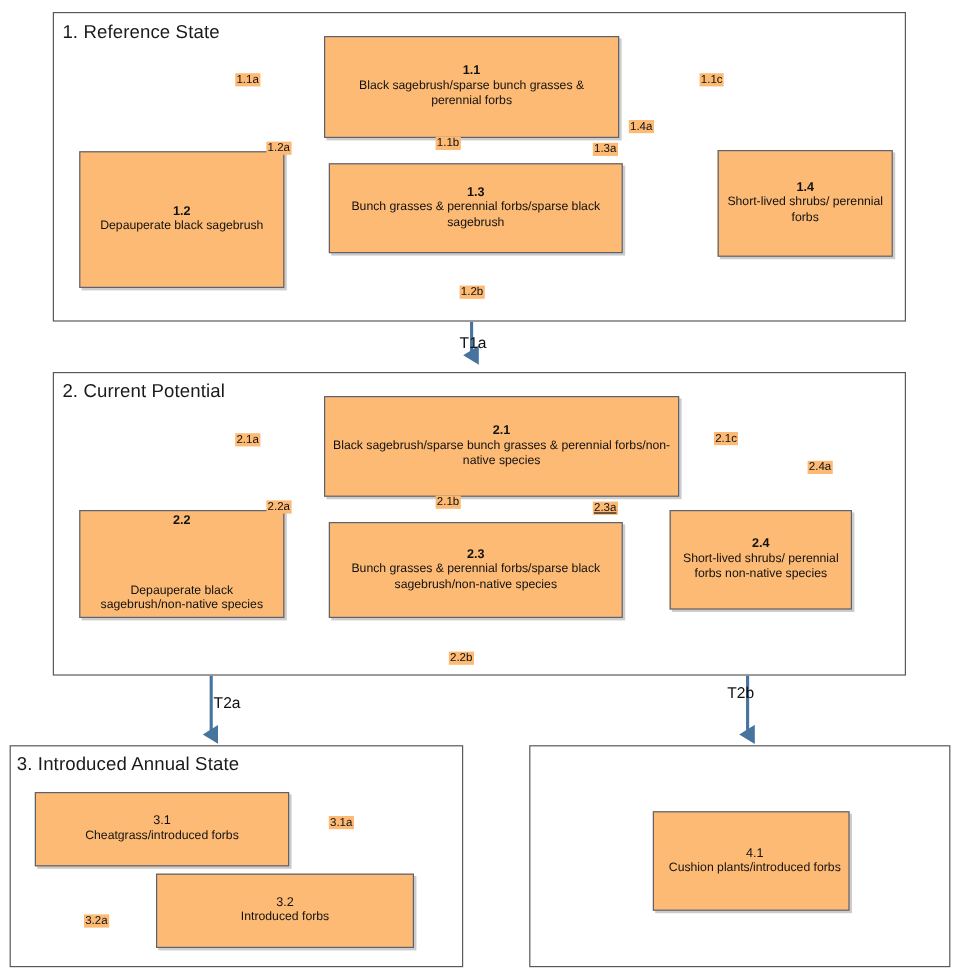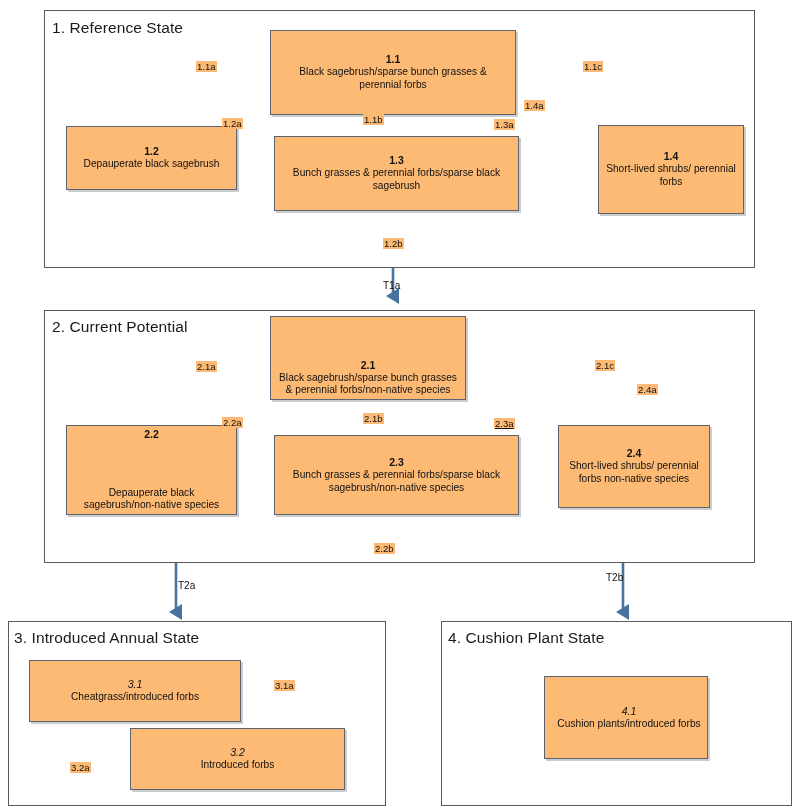--- a/index.html
+++ b/index.html
@@ -13,25 +13,25 @@
 
   .state-box{position:absolute;border:1.5px solid #595959;background:#ffffff;box-sizing:border-box;}
   .state-title{position:absolute;font-size:15.5px;color:#1a1a1a;letter-spacing:.1px;white-space:nowrap;}
 
   .pbox{position:absolute;box-sizing:border-box;background:#fdba74;
         border:1.3px solid #5b6272;
         box-shadow:2px 2px 0 rgba(120,120,120,.38);
         display:flex;flex-direction:column;align-items:center;justify-content:center;
         text-align:center;padding:2px 6px;}
   .pbox .pnum{font-size:10.5px;font-weight:bold;color:#111;line-height:13px;}
-  .pbox .pnum.thin{font-weight:normal;font-style:italic;}
+  .pbox .pnum.thin{font-weight:normal;}
   .pbox .plabel{font-size:10.2px;color:#111;line-height:12.6px;}
 
   .wlabel{position:absolute;font-size:9.6px;color:#111;white-space:nowrap;background:#fdba74;padding:0 1px;line-height:11px;}
-  .tlabel{position:absolute;font-size:10px;color:#111;white-space:nowrap;line-height:12px;text-align:right;}
+  .tlabel{position:absolute;font-size:13px;color:#111;white-space:nowrap;line-height:12px;text-align:right;}
 </style>
 </head>
 <body>
 
 <div id="root">
 
   <svg id="wires" viewBox="0 0 800 811" xmlns="http://www.w3.org/2000/svg">
     <defs>
       <marker id="ah" markerWidth="9" markerHeight="9" refX="7.2" refY="3.2" orient="auto" markerUnits="userSpaceOnUse">
         <path d="M0,0 L7.6,3.2 L0,6.4 L1.6,3.2 z" fill="#6f93bb"></path>
@@ -86,21 +86,21 @@
   </svg>
 
   <div class="state-box" style="left:44px;top:10px;width:711px;height:258px;"></div>
   <div class="state-title" style="left:52px;top:19px;">1. Reference State</div>
 
   <div class="pbox" style="left:270px;top:30px;width:246px;height:85px;">
     <div class="pnum">1.1</div>
     <div class="plabel">Black sagebrush/sparse bunch grasses &amp; perennial forbs</div>
   </div>
 
-  <div class="pbox" style="left:66px;top:126px;width:171px;height:64px;">
+  <div class="pbox" style="left:66px;top:126px;width:171px;height:114px;">
     <div class="pnum">1.2</div>
     <div class="plabel">Depauperate black sagebrush</div>
   </div>
 
   <div class="pbox" style="left:274px;top:136px;width:245px;height:75px;">
     <div class="pnum">1.3</div>
     <div class="plabel">Bunch grasses &amp; perennial forbs/sparse black sagebrush</div>
   </div>
 
   <div class="pbox" style="left:561px;top:125px;width:146px;height:89px;margin-left:37px;">
@@ -114,21 +114,21 @@
   <div class="wlabel" style="left:494px;top:119px;">1.3a</div>
   <div class="wlabel" style="left:583px;top:61px;">1.1c</div>
   <div class="wlabel" style="left:524px;top:100px;">1.4a</div>
   <div class="wlabel" style="left:383px;top:238px;">1.2b</div>
 
   <div class="tlabel" style="left:383px;top:280px;">T1a</div>
 
   <div class="state-box" style="left:44px;top:310px;width:711px;height:253px;"></div>
   <div class="state-title" style="left:52px;top:318px;">2. Current Potential</div>
 
-  <div class="pbox" style="left:270px;top:316px;width:196px;height:84px;justify-content:flex-end;">
+  <div class="pbox" style="left:270px;top:330px;width:296px;height:84px;">
     <div class="pnum">2.1</div>
     <div class="plabel">Black sagebrush/sparse bunch grasses &amp; perennial forbs/non-native species</div>
   </div>
 
   <div class="pbox" style="left:66px;top:425px;width:171px;height:90px;justify-content:space-between;">
     <div class="pnum">2.2</div>
     <div class="plabel">Depauperate black sagebrush/non-native species</div>
   </div>
 
   <div class="pbox" style="left:274px;top:435px;width:245px;height:80px;">
@@ -139,21 +139,21 @@
   <div class="pbox" style="left:558px;top:425px;width:152px;height:83px;">
     <div class="pnum">2.4</div>
     <div class="plabel">Short-lived shrubs/ perennial forbs non-native species</div>
   </div>
 
   <div class="wlabel" style="left:196px;top:361px;">2.1a</div>
   <div class="wlabel" style="left:222px;top:417px;">2.2a</div>
   <div class="wlabel" style="left:363px;top:413px;">2.1b</div>
   <div class="wlabel" style="left:494px;top:418px;text-decoration:underline;">2.3a</div>
   <div class="wlabel" style="left:595px;top:360px;">2.1c</div>
-  <div class="wlabel" style="left:637px;top:384px;">2.4a</div>
+  <div class="wlabel" style="left:673px;top:384px;">2.4a</div>
   <div class="wlabel" style="left:374px;top:543px;">2.2b</div>
 
   <div class="tlabel" style="left:178px;top:580px;">T2a</div>
   <div class="tlabel" style="left:606px;top:572px;">T2b</div>
 
   <div class="state-box" style="left:8px;top:621px;width:378px;height:185px;"></div>
   <div class="state-title" style="left:14px;top:629px;">3. Introduced Annual State</div>
 
   <div class="pbox" style="left:29px;top:660px;width:212px;height:62px;">
     <div class="pnum thin">3.1</div>
@@ -162,20 +162,19 @@
 
   <div class="pbox" style="left:130px;top:728px;width:215px;height:62px;">
     <div class="pnum thin">3.2</div>
     <div class="plabel">Introduced forbs</div>
   </div>
 
   <div class="wlabel" style="left:274px;top:680px;">3.1a</div>
   <div class="wlabel" style="left:70px;top:762px;">3.2a</div>
 
   <div class="state-box" style="left:441px;top:621px;width:351px;height:185px;"></div>
-  <div class="state-title" style="left:448px;top:629px;">4. Cushion Plant State</div>
 
   <div class="pbox" style="left:544px;top:676px;width:164px;height:83px;padding-left:12px;">
     <div class="pnum thin">4.1</div>
     <div class="plabel">Cushion plants/introduced forbs</div>
   </div>
 
 </div>
 
 </body></html>

